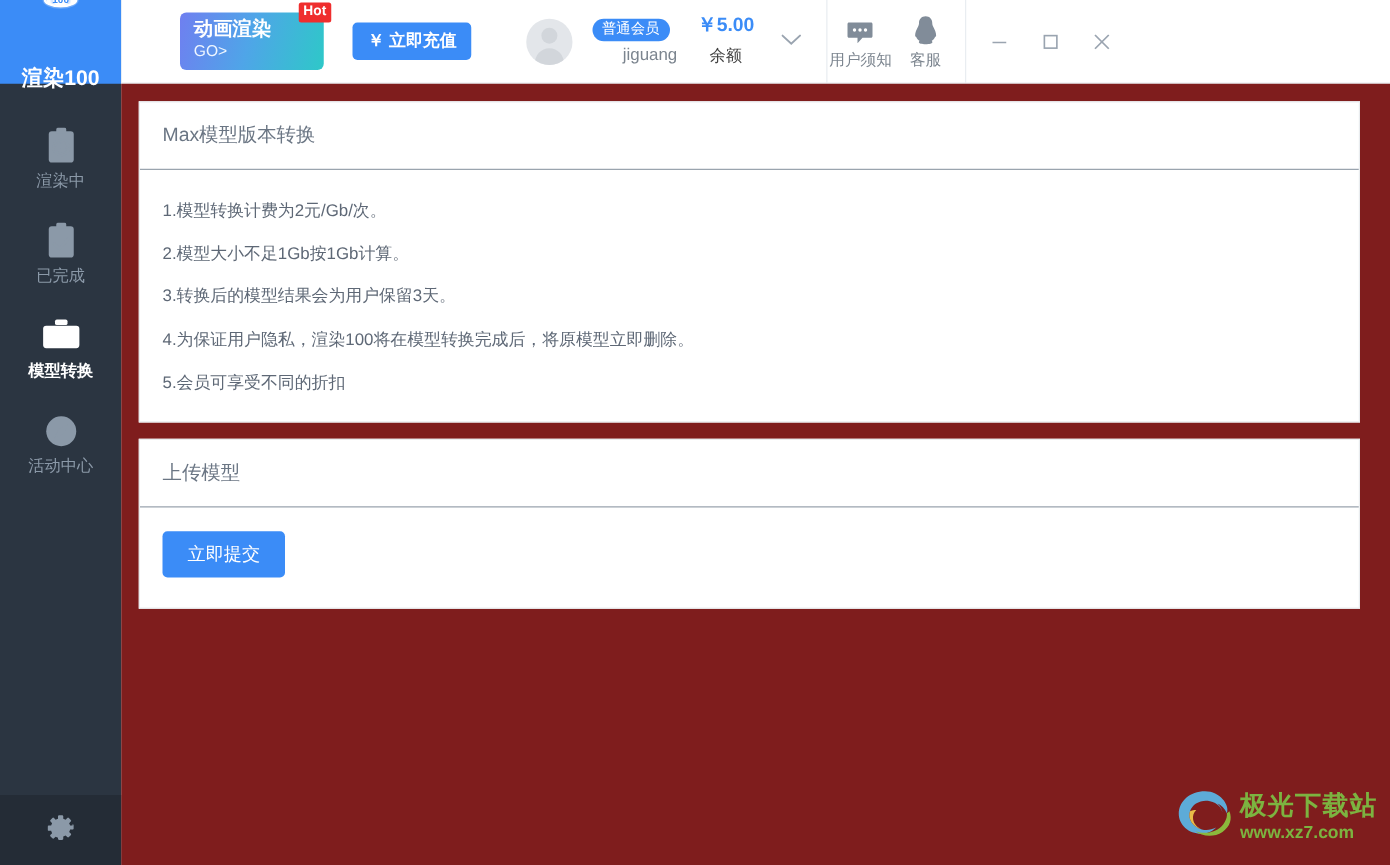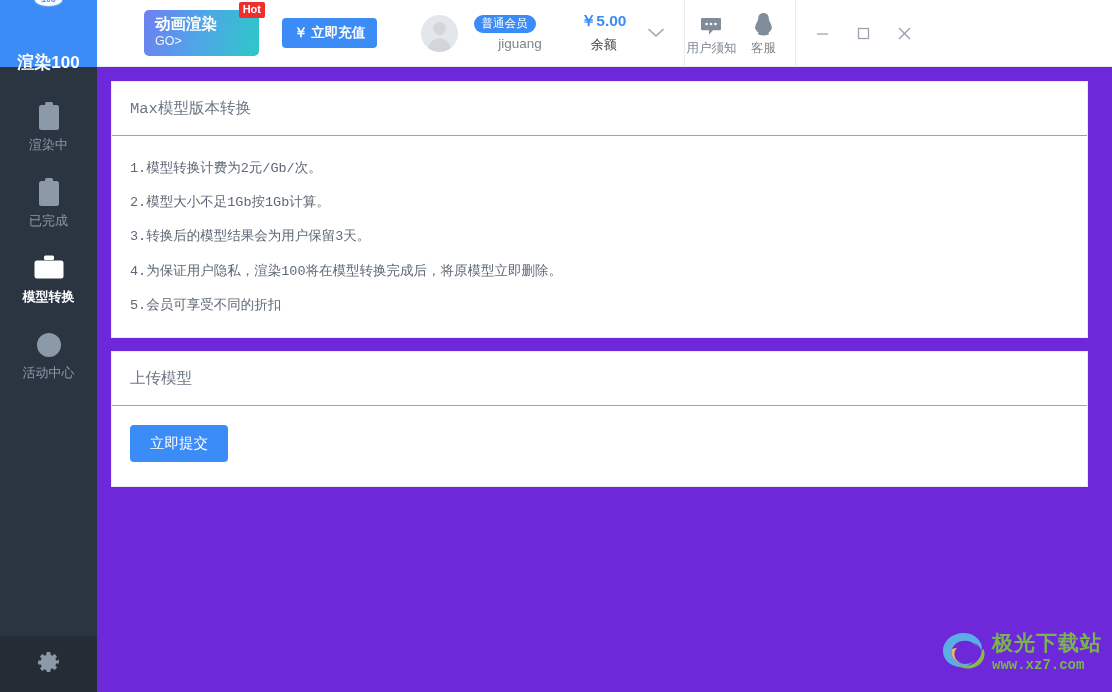--- a/index.html
+++ b/index.html
@@ -144,21 +144,21 @@
   }
   .avatar svg { display: block; }
   .user-meta { margin-left: 9px; display: flex; flex-direction: column; align-items: center; }
   .vip-badge {
     background: #3b8cf7; color: #fff;
     font-size: 11.5px; border-radius: 9px;
     padding: 1px 8px 2px 8px; line-height: 1.25;
   }
   .user-name { color: #7c858f; font-size: 13.5px; margin-top: 3px; margin-left: 31px; }
 
-  .balance { margin-left: 39px; display: flex; flex-direction: column; align-items: center; justify-content: flex-end; }
+  .balance { margin-left: 16px; display: flex; flex-direction: column; align-items: center; justify-content: flex-end; }
   .balance-amount { color: #3b8cf7; font-size: 15.5px; font-weight: bold; line-height: 1.2; }
   .balance-label { color: #404040; font-size: 13px; margin-top: 5px; }
 
   .chevron { margin-left: 22px; cursor: pointer; display: flex; align-items: center; height: 67px; }
 
   .divider-v { width: 1px; height: 67px; background: #e9edf1; margin-left: 20px; }
 
   .tool {
     width: 52px; height: 67px;
     display: flex; flex-direction: column;
@@ -173,25 +173,24 @@
   .winbtn {
     width: 41px; height: 67px;
     display: flex; align-items: center; justify-content: center;
     cursor: pointer; background: transparent; border: none;
   }
   .winbtn svg line, .winbtn svg rect, .winbtn svg path { stroke: #9aa4b0; }
 
   
   .content {
     flex: 1 1 auto;
-    background: #6d28d9;
+    background: #7f1d1d;
     padding: 14px 22px 16px 14px;
     overflow: hidden;
     position: relative;
-    font-family: Liberation Mono, monospace;
   }
   .card {
     background: #ffffff;
     width: 977px;
     border: 1px solid #e9ecef;
   }
   .card + .card { margin-top: 13px; }
   .card-head {
     padding: 16px 20px 16px 18px;
     font-size: 15.5px; color: #6b7684;

